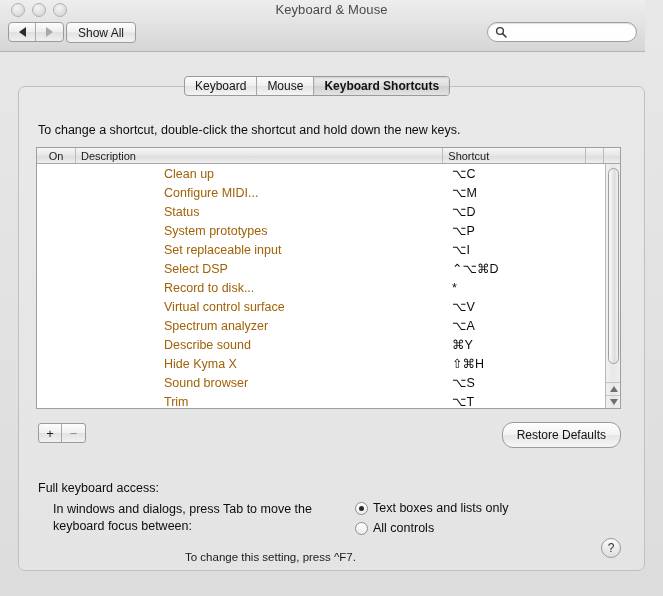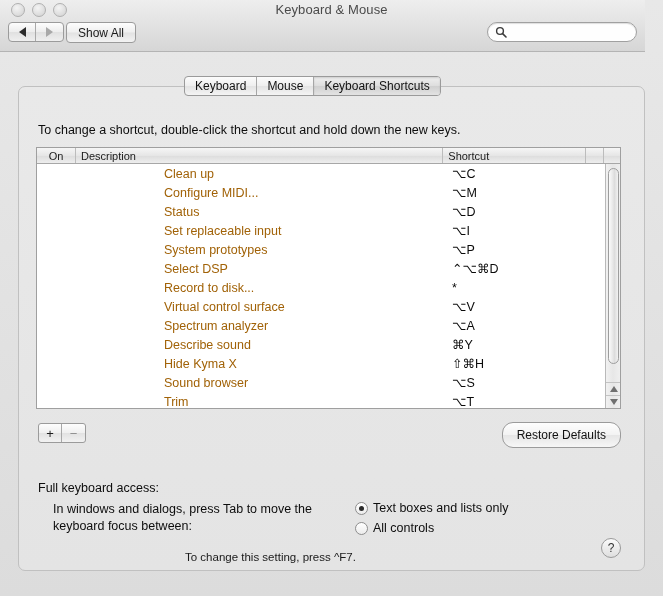--- a/index.html
+++ b/index.html
@@ -151,21 +151,21 @@
     display: flex;
     align-items: center;
     border-right: 1px solid #a6a6a6;
     box-sizing: border-box;
     height: 100%;
   }
   .tab:last-child { border-right: 0; }
   .tab.selected {
     background: linear-gradient(to bottom, #efefef 0%, #dedede 48%, #d0d0d0 52%, #e3e3e3 100%);
     box-shadow: inset 0 1px 2px rgba(0,0,0,0.14);
-    font-weight: normal;
+    font-weight: bold;
   }
 
   
   #groupbox {
     position: absolute;
     left: 18px; top: 86px;
     width: 627px;
     height: 485px;
     border: 1px solid #c0c0c0;
     border-radius: 7px;
@@ -463,27 +463,27 @@
         <div class="cell-desc">Configure MIDI...</div>
         <div class="cell-short">⌥M</div>
       </div>
       <div class="row">
         <div class="cell-on"></div>
         <div class="cell-desc">Status</div>
         <div class="cell-short">⌥D</div>
       </div>
       <div class="row">
         <div class="cell-on"></div>
+        <div class="cell-desc">System prototypes</div>
+        <div class="cell-short">⌥P</div>
+      </div>
+      <div class="row">
+        <div class="cell-on"></div>
         <div class="cell-desc">Set replaceable input</div>
         <div class="cell-short">⌥I</div>
-      </div>
-      <div class="row">
-        <div class="cell-on"></div>
-        <div class="cell-desc">System prototypes</div>
-        <div class="cell-short">⌥P</div>
       </div>
       <div class="row">
         <div class="cell-on"></div>
         <div class="cell-desc">Select DSP</div>
         <div class="cell-short">⌃⌥⌘D</div>
       </div>
       <div class="row">
         <div class="cell-on"></div>
         <div class="cell-desc">Record to disk...</div>
         <div class="cell-short">*</div>

